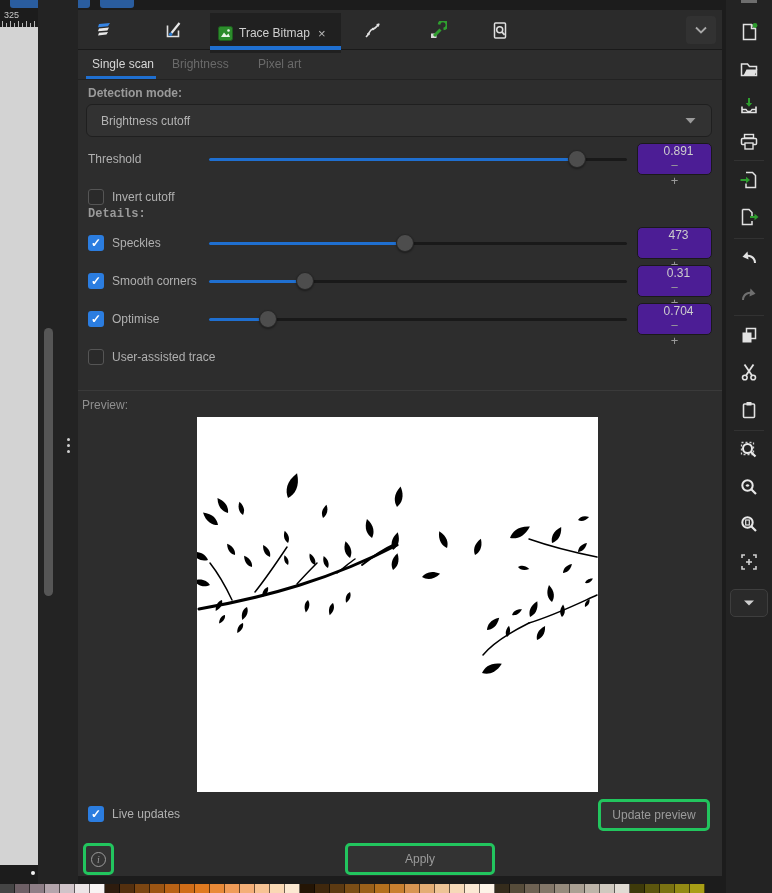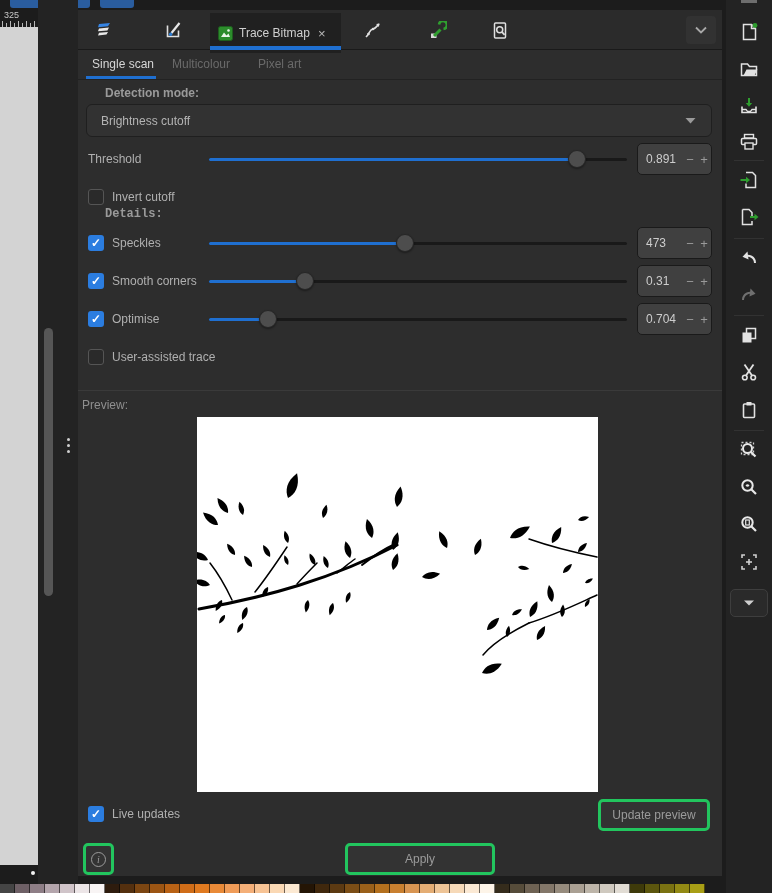--- a/index.html
+++ b/index.html
@@ -32,37 +32,37 @@
   .tab-label { font-size:12px; color:#cfcfcf; white-space:nowrap; }
   .tab-close { font-size:13px; color:#b8b8b8; margin-left:2px; }
   .chevron-btn { position:absolute; right:6px; top:6px; width:30px; height:28px; background:#323232; border-radius:4px; display:flex; align-items:center; justify-content:center; }
 
   .subtabs { position:absolute; left:0; top:40px; width:644px; height:30px; border-bottom:1px solid #222; }
   .subtab { position:absolute; top:7px; font-size:12px; }
   .subtab.active { color:#d6d6d6; }
   .subtab.inactive { color:#6a6a6a; }
   .subtab-underline { position:absolute; left:8px; top:26px; width:70px; height:3px; background:#1f6fd0; }
 
-  .section-label { position:absolute; left:10px; font-size:12px; font-weight:700; color:#9a9a9a;margin-left:17px; }
+  .section-label { position:absolute; left:10px; font-size:12px; font-weight:700; color:#9a9a9a; }
 
   .dropdown { position:absolute; left:8px; top:94px; width:626px; height:33px; background:#323232; border:1px solid #1f1f1f; border-radius:6px; display:flex; align-items:center; padding:0 14px; }
   .dropdown .value { font-size:12px; color:#b4b4b4; flex:1; }
 
   .ctl-row { position:absolute; left:10px; width:624px; height:32px; }
   .ctl-label { position:absolute; top:9px; font-size:12px; color:#b0b0b0; white-space:nowrap; }
   .checkbox { position:absolute; left:0; top:8px; width:16px; height:16px; border-radius:3px; }
   .checkbox.off { background:#2a2a2a; border:1px solid #555; }
   .checkbox.on { background:#2b7de0; }
   .checkbox .check { display:none; }
   .checkbox.on .check { display:block; color:#fff; font-size:12px; font-weight:700; line-height:16px; text-align:center; }
   .slider { position:absolute; left:121px; top:0; width:418px; height:32px; }
   .slider .track { position:absolute; left:0; top:15px; width:100%; height:3px; background:#191919; border-radius:2px; }
   .slider .fill { position:absolute; left:0; top:15px; height:3px; background:#1f6fd0; border-radius:2px; }
   .slider .thumb { position:absolute; top:7px; width:18px; height:18px; border-radius:50%; background:#4d4d4d; border:1px solid #262626; box-shadow:0 1px 2px rgba(0,0,0,.4); }
-  .spinbox { position:absolute; left:549px; top:0; width:75px; height:32px; background:#404040; border:1px solid #1a1a1a; border-radius:5px; display:flex; align-items:center; }
+  .spinbox { position:absolute; left:549px; top:0; width:75px; height:32px; background:#4c1d95; border:1px solid #1a1a1a; border-radius:5px; display:flex; align-items:center;flex-direction:column; }
   .spin-value { flex:1; padding-left:8px; font-size:12px; color:#cdcdcd; }
   .spin-btn { width:14px; text-align:center; font-size:13px; color:#9a9a9a; }
 
   .preview-sep { position:absolute; left:0; top:380px; width:644px; height:1px; background:#3a3a3a; }
   .preview-label { position:absolute; left:4px; top:388px; font-size:12px; color:#8f8f8f; }
   .preview-box { position:absolute; left:119px; top:407px; width:401px; height:375px; background:#ffffff; }
 
   .btn { background:#333333; border:3px solid #22c55e; border-radius:5px; color:#9b9b9b; font-size:12px; display:flex; align-items:center; justify-content:center; }
   .update-btn { position:absolute; left:520px; top:789px; width:112px; height:32px; }
   .apply-btn { position:absolute; left:267px; top:833px; width:150px; height:32px; }
@@ -190,21 +190,21 @@
         <span>
           <svg width="14" height="10" viewBox="0 0 14 10">
               <polyline points="2,2.5 7,7.5 12,2.5" fill="none" stroke="#a8a8a8" stroke-width="1.8"></polyline>
             </svg>
         </span>
       </div>
     </div>
 
     <div class="subtabs">
       <span class="subtab active" style="left:14px;">Single scan</span>
-      <span class="subtab inactive" style="left:94px;">Multicolour</span>
+      <span class="subtab inactive" style="left:94px;">Brightness</span>
       <span class="subtab inactive" style="left:180px;">Pixel art</span>
       <div class="subtab-underline"></div>
     </div>
 
     <div class="section-label" style="top:76px;">Detection mode:</div>
     <div class="dropdown">
       <span class="value">Brightness cutoff</span>
       <span>
         <svg width="13" height="9" viewBox="0 0 13 9">
             <path d="M1.5 2 L6.5 7.5 L11.5 2 Z" fill="#9a9a9a"></path>

